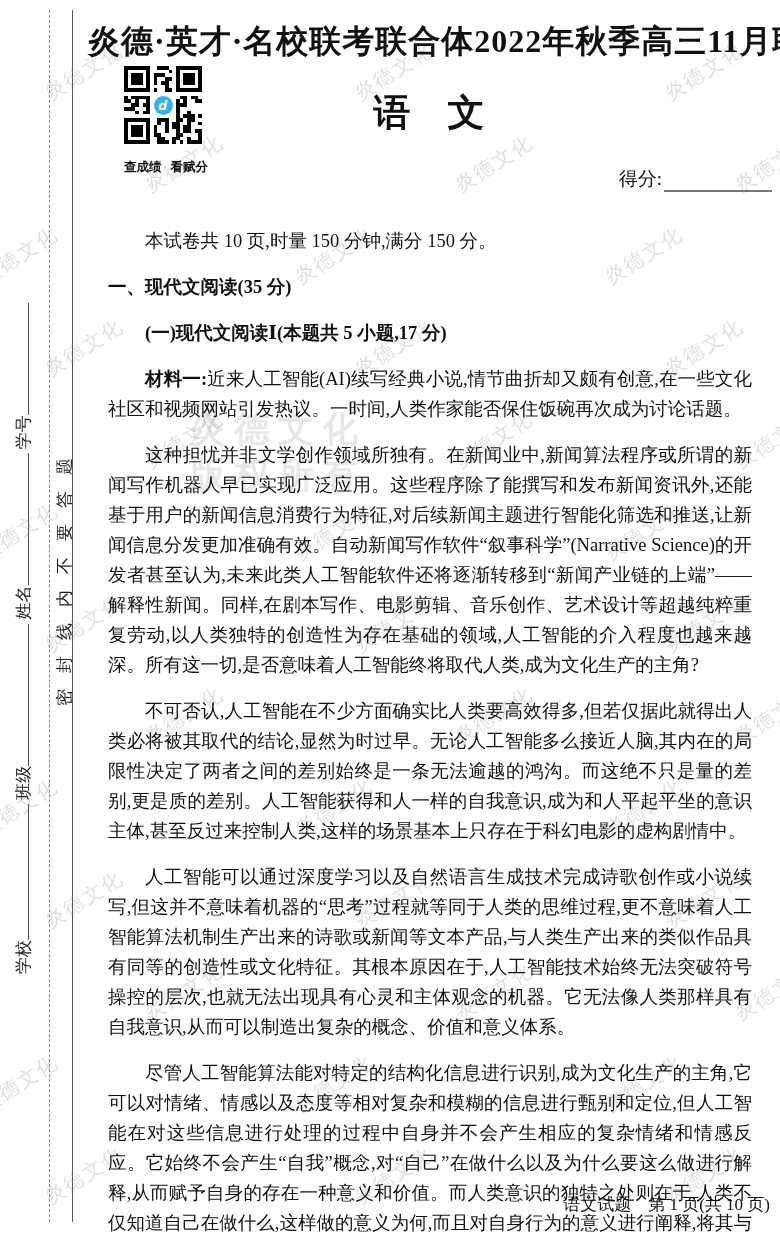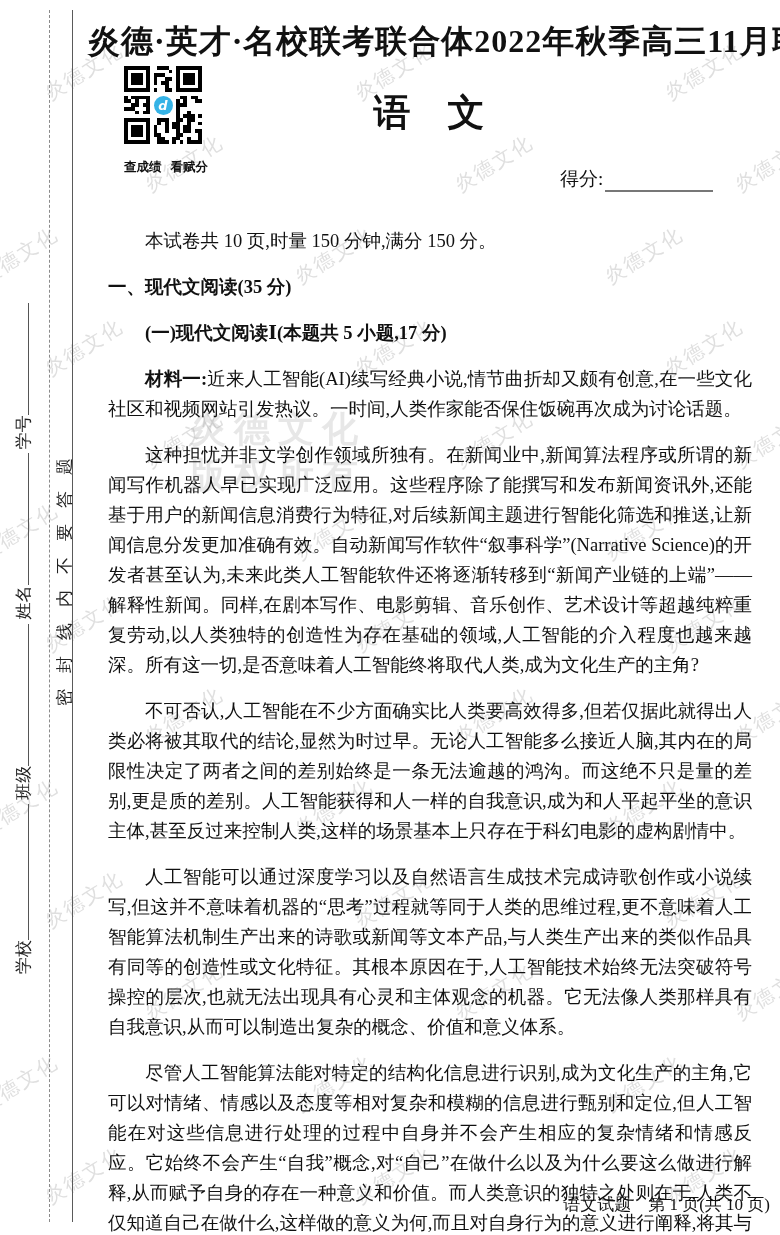--- a/index.html
+++ b/index.html
@@ -60,21 +60,21 @@
     margin-top:15px;font-family:"Liberation Sans","DejaVu Sans",sans-serif;
     font-size:12.5px;font-weight:bold;color:#111;display:flex;gap:9px;white-space:nowrap;
   }
   .subject-title{
     position:absolute;left:88px;top:88px;width:682px;z-index:2;text-align:center;
     font-family:"Liberation Sans","DejaVu Sans",sans-serif;
     font-weight:bold;font-size:37px;white-space:nowrap;
   }
   .score-row{
     position:absolute;left:560px;top:166px;width:212px;z-index:2;
-    display:flex;align-items:flex-end;justify-content:flex-start;font-size:19px;
+    display:flex;align-items:flex-end;justify-content:flex-end;font-size:19px;
   }
   .score-row .score-blank{display:inline-block;width:108px;border-bottom:2px solid #777;height:1.1em;margin-left:2px;}
   
   .body-text{
     position:absolute;left:92px;top:210px;width:676px;z-index:2;
     font-size:18.5px;line-height:30px;text-align:justify;
   }
   .body-text p{margin:16px;text-indent:2em;}
   .body-text p.flush{text-indent:0;}
   .bold{font-weight:bold;}

